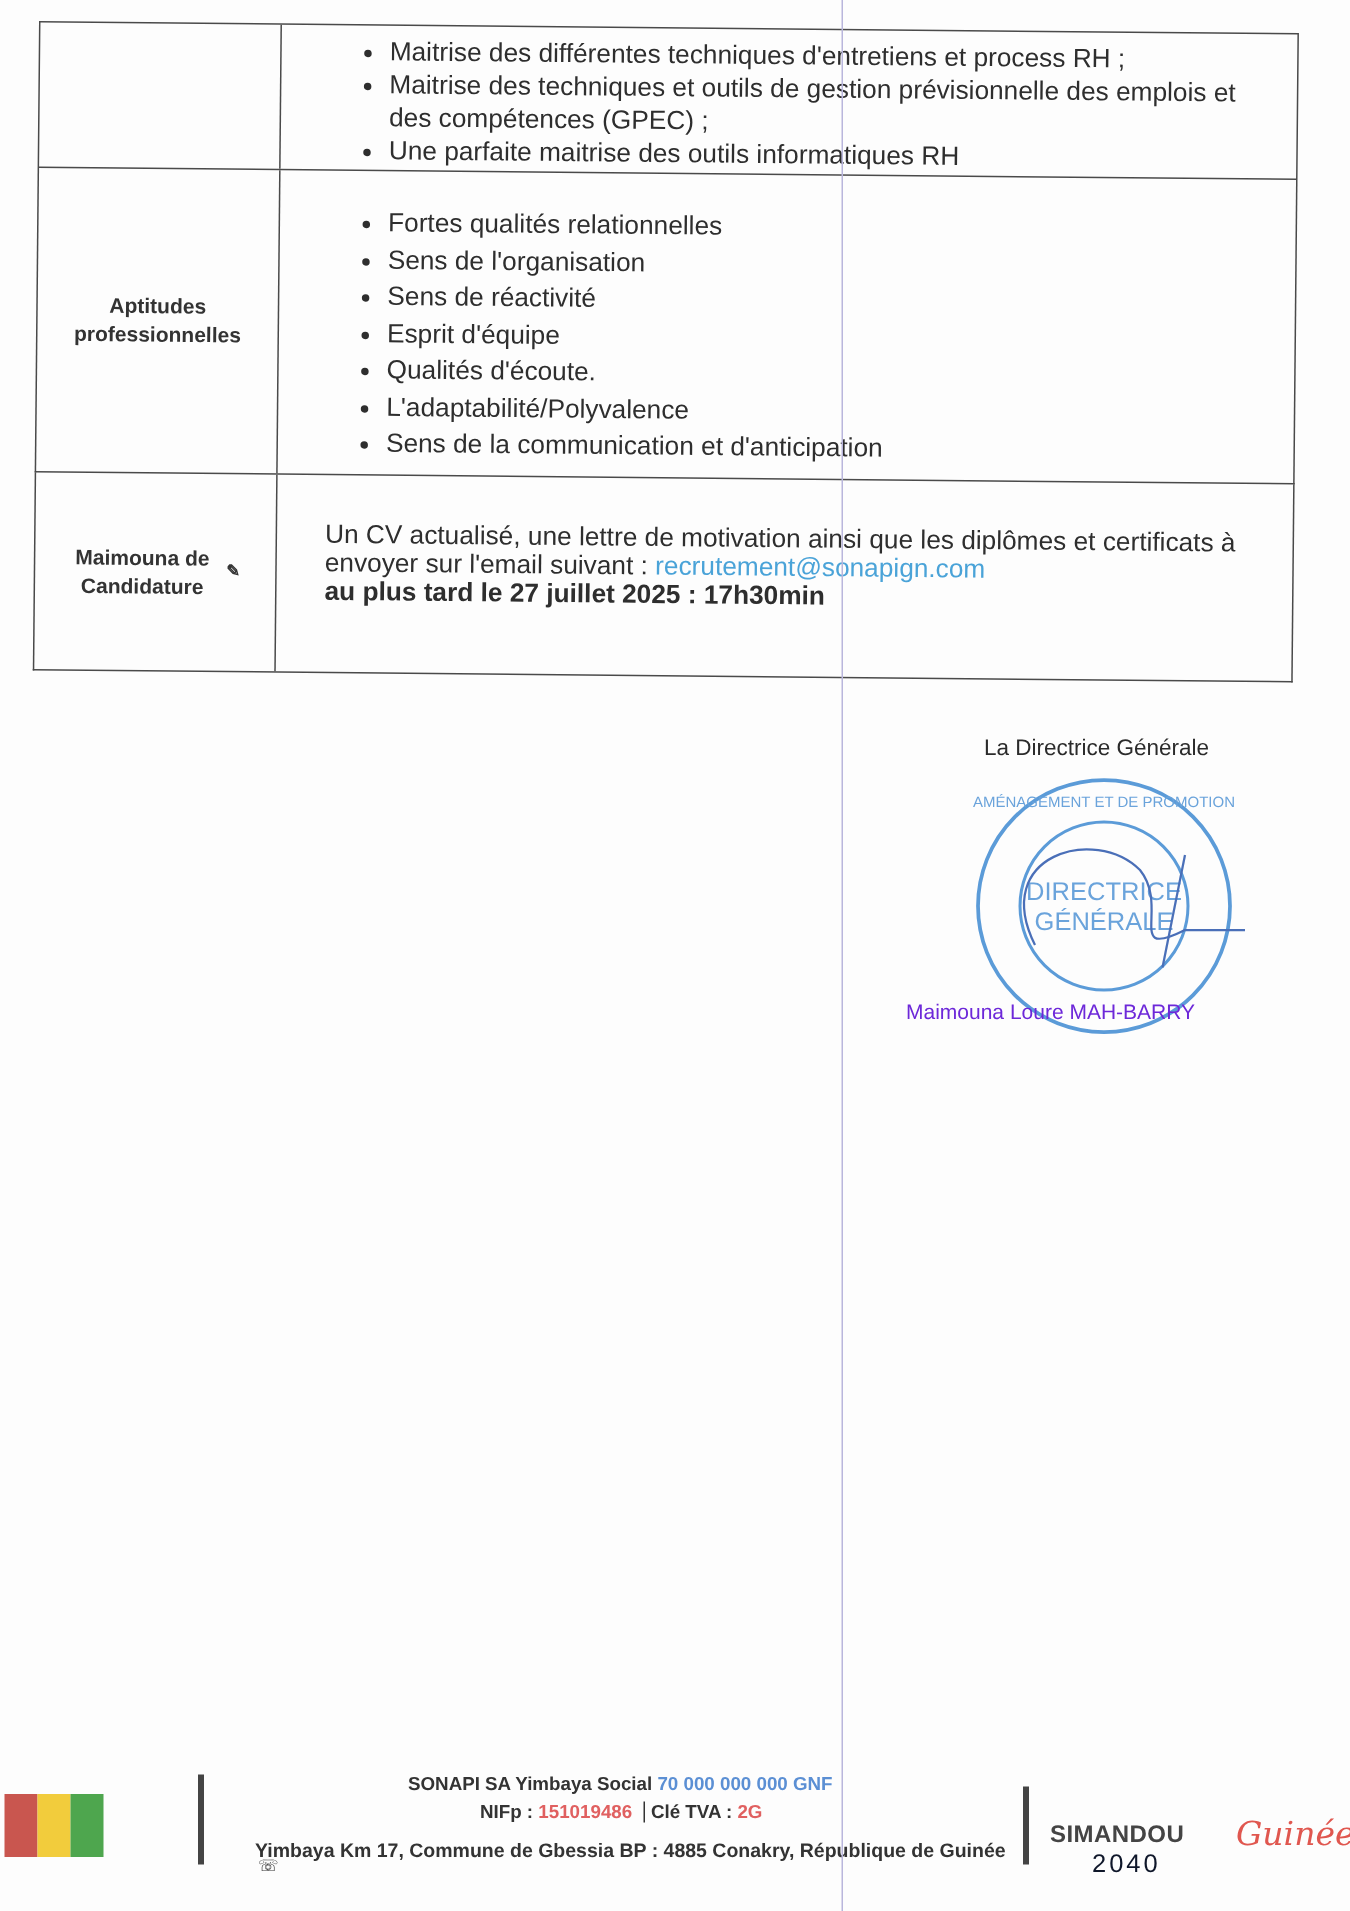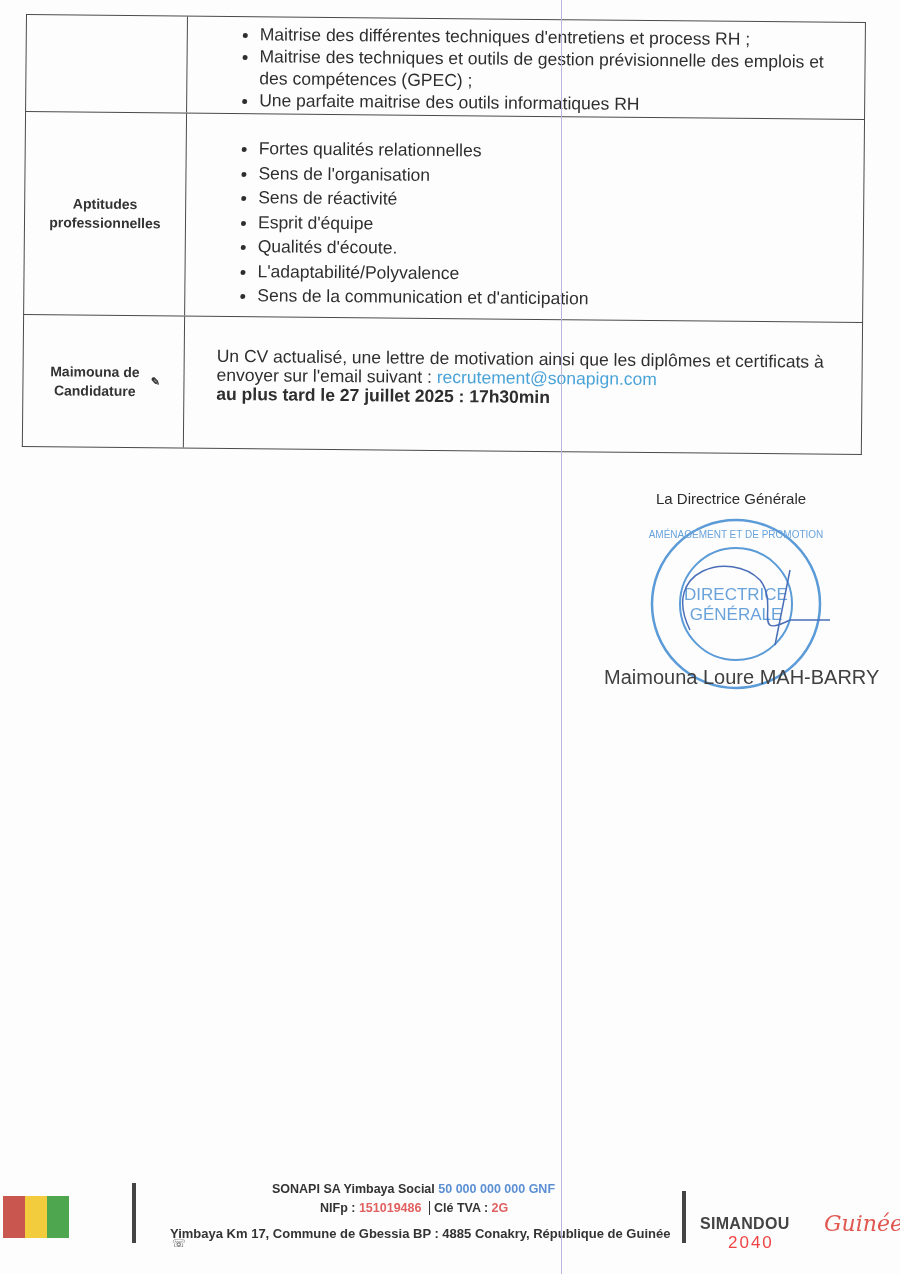--- a/index.html
+++ b/index.html
@@ -24,31 +24,31 @@
   .row2 .content { padding-top:22px; line-height:24.5px; }
   .row3 { height:131px; }
   .row3 .content { padding:30px 10px 0 32px; line-height:19px; }
   .email { color:#4aa3d8; }
   .deadline { font-weight:bold; font-size:17.5px; }
   .mark { font-size:11px; margin-left:8px; }
 
   .sig { position:absolute; left:600px; top:490px; width:260px; }
   .sig-title { position:absolute; left:56px; top:0; font-size:15px; color:#2b2b2b; white-space:nowrap; }
   .stamp { position:absolute; left:40px; top:20px; width:190px; height:180px; }
-  .sig-name { position:absolute; left:4px; top:176px; font-size:20px; white-space:nowrap; color:#404040; }
+  .sig-name { position:absolute; left:4px; top:176px; font-size:14px; white-space:nowrap; color:#6d28d9; }
 
   .footer { position:absolute; left:0; top:1175px; width:900px; height:99px; }
   .flag { position:absolute; left:3px; top:21px; width:66px; height:42px; display:flex; }
   .flag span { flex:1; }
   .vbar { position:absolute; width:4px; background:#444; }
   .f-line { position:absolute; font-weight:bold; font-size:12.5px; color:#333; white-space:nowrap; }
   .blue { color:#5b8fd4; }
   .red { color:#e06060; }
   .sim { position:absolute; left:700px; top:40px; font-weight:bold; font-size:16px; color:#444; letter-spacing:0.3px;text-align:center; }
-  .sim2040 { position:absolute; left:728px; top:58px; font-size:17px; color:#ef4444; letter-spacing:2px;text-align:center; }
+  .sim2040 { position:absolute; left:728px; top:58px; font-size:17px; color:#0f172a; letter-spacing:2px;text-align:center; }
   .guinee { position:absolute; left:824px; top:36px; font-style:italic; font-family:"DejaVu Serif", serif; font-size:22px; color:#e0574f; }
   .icons-row { position:absolute; left:172px; top:62px; font-size:11px; color:#333; }
 </style>
 </head>
 <body>
 
 <div class="page">
 
   <div class="tbl">
     <div class="row first row1">
@@ -104,21 +104,21 @@
   </div>
 
   <div class="footer">
     <div class="flag">
       <span style="background:#c9564f"></span>
         <span style="background:#f2cc3c"></span>
         <span style="background:#4ea64e"></span>
     </div>
     <div class="vbar" style="left:132px;top:8px;height:60px;"></div>
     <div class="f-line" style="left:272px;top:7px;">
-      <span>SONAPI SA Yimbaya Social </span><span class="blue">50 000 000 000 GNF</span>
+      <span>SONAPI SA Yimbaya Social </span><span class="blue">70 000 000 000 GNF</span>
     </div>
     <div class="f-line" style="left:320px;top:26px;">
       <span>NIFp : </span><span class="red">151019486</span>
       <span style="border-left:1.5px solid #333;margin-left:4px;padding-left:4px;">Clé TVA : </span><span class="red">2G</span>
     </div>
     <div class="f-line" style="left:170px;top:51px;font-size:13px;">Yimbaya Km 17, Commune de Gbessia BP : 4885 Conakry, République de Guinée</div>
     <div class="icons-row">☏</div>
     <div class="vbar" style="left:682px;top:16px;height:52px;"></div>
     <div class="sim">SIMANDOU</div>
     <div class="sim2040">2040</div>

